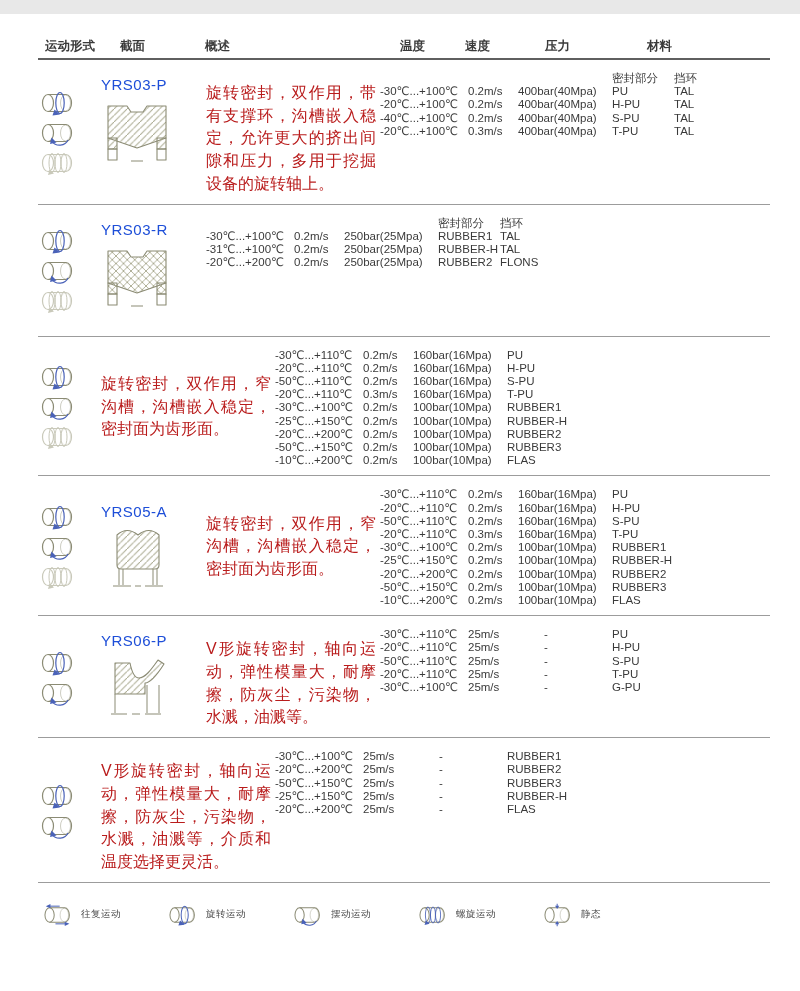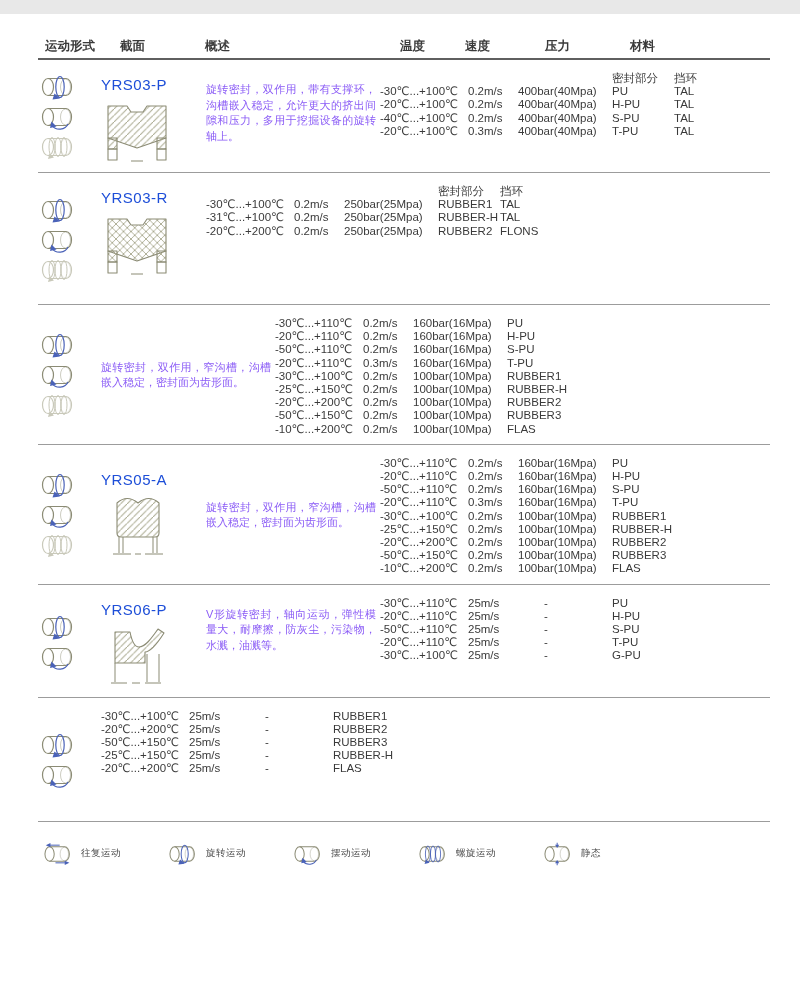--- a/index.html
+++ b/index.html
@@ -2,32 +2,32 @@
 <html><head>
 <meta charset="utf-8">
 <style>
   html,body{margin:0;padding:0;background:#e8e8e8;}
   .page{width:800px;height:991px;background:#ffffff;position:relative;margin:14px auto;
         font-family:"Liberation Sans","DejaVu Sans",sans-serif;color:#3d3d3d;overflow:hidden;}
   .inner{position:absolute;left:38px;top:14px;width:732px;}
   
   .thead{position:relative;height:30px;border-bottom:2px solid #5f5f5f;}
   .thead span{position:absolute;top:10px;font-size:12.5px;font-weight:bold;color:#3a3a3a;white-space:nowrap;}
-  .h0{left:7px}.h1{left:82px}.h2{left:167px}.h3{left:362px}.h4{left:427px}.h5{left:507px}.h6{left:592px}
+  .h0{left:7px}.h1{left:82px}.h2{left:167px}.h3{left:362px}.h4{left:427px}.h5{left:507px}.h6{left:609px}
   
   .prow{display:flex;border-bottom:1px solid #9c9c9c;padding:10px 0 8px;box-sizing:border-box;}
   .r0{min-height:106px}.r1{min-height:132px}.r2{min-height:130px}.r3{min-height:130px}.r4{min-height:102px}.r5{min-height:124px}
   .col-motion{width:62px;display:flex;flex-direction:column;gap:2px;align-self:center;padding-left:1px;}
   .micon{display:block;line-height:0;}
   .col-section{width:105px;padding-top:6px;}
   .center-info .col-section,.center-info .col-desc{align-self:center;padding-top:0;}
   .ptitle{font-size:15px;letter-spacing:.5px;color:#1d4ed8;margin:0 0 3px 0;white-space:nowrap;}
   .sec-draw{line-height:0;}
-  .col-desc{width:170px;font-size:11px;line-height:1.42;padding-top:12px;padding-right:4px;
-            text-align:justify;color:#8b5cf6;}
+  .col-desc{width:170px;font-size:16px;line-height:1.42;padding-top:12px;padding-right:4px;
+            text-align:justify;color:#b91c1c;}
   .col-specs{flex:1;padding-top:2px;font-size:11.5px;color:#3a3a3a;}
   .spec-line{display:flex;line-height:13.2px;white-space:nowrap;justify-content:space-between;}
   .sc-temp{width:88px}.sc-speed{width:50px}.sc-press{width:94px}.sc-mat{width:62px}.sc-back{flex:1}
   .sc-press.dash{padding-left:26px;box-sizing:border-box;}
   .mat-head span{color:#3a3a3a;}
   
   .legend{display:flex;gap:46px;align-items:flex-start;padding:20px 0 0 4px;}
   .legend-item{display:flex;align-items:center;gap:7px;}
   .legend-label{font-size:9.5px;color:#474747;white-space:nowrap;letter-spacing:.5px;}
   .hidden-defs{position:absolute;width:0;height:0;}
@@ -471,20 +471,21 @@
                 <path d="M15.5 20.5 L21 25.5 L13.5 26.5 Z" fill="#4a62b8"></path>
               </svg></span>
             <span class="micon"><svg width="38" height="28" viewBox="0 0 38 28">
                 <ellipse cx="9" cy="14" rx="5.5" ry="8.5" fill="none" stroke="#8b8b74" stroke-width="1.2"></ellipse>
                 <path d="M9 5.5 H27 a5.5 8.5 0 0 1 0 17 H9" fill="none" stroke="#8b8b74" stroke-width="1.2"></path>
                 <ellipse cx="26.5" cy="14" rx="5" ry="8" fill="none" stroke="#8b8b74" stroke-width="0.8" opacity="0.55"></ellipse>
                 <path d="M13 22.5 A9 8 0 0 0 29 21" fill="none" stroke="#4a62b8" stroke-width="1.2"></path>
                 <path d="M12.5 18.5 L11 25 L17.5 23.5 Z" fill="#4a62b8"></path>
               </svg></span>
           </div>
+          <div class="col-desc">V形旋转密封，轴向运动，弹性模量大，耐摩擦，防灰尘，污染物，水溅，油溅等，介质和温度选择更灵活。</div>
           <div class="col-specs">
             <div class="spec-line">
               <span class="sc-temp">-30℃...+100℃</span>
               <span class="sc-speed">25m/s</span>
               <span class="sc-press dash">-</span>
               <span class="sc-mat">RUBBER1</span>
               <span class="sc-back"></span>
             </div>
             <div class="spec-line">
               <span class="sc-temp">-20℃...+200℃</span>

